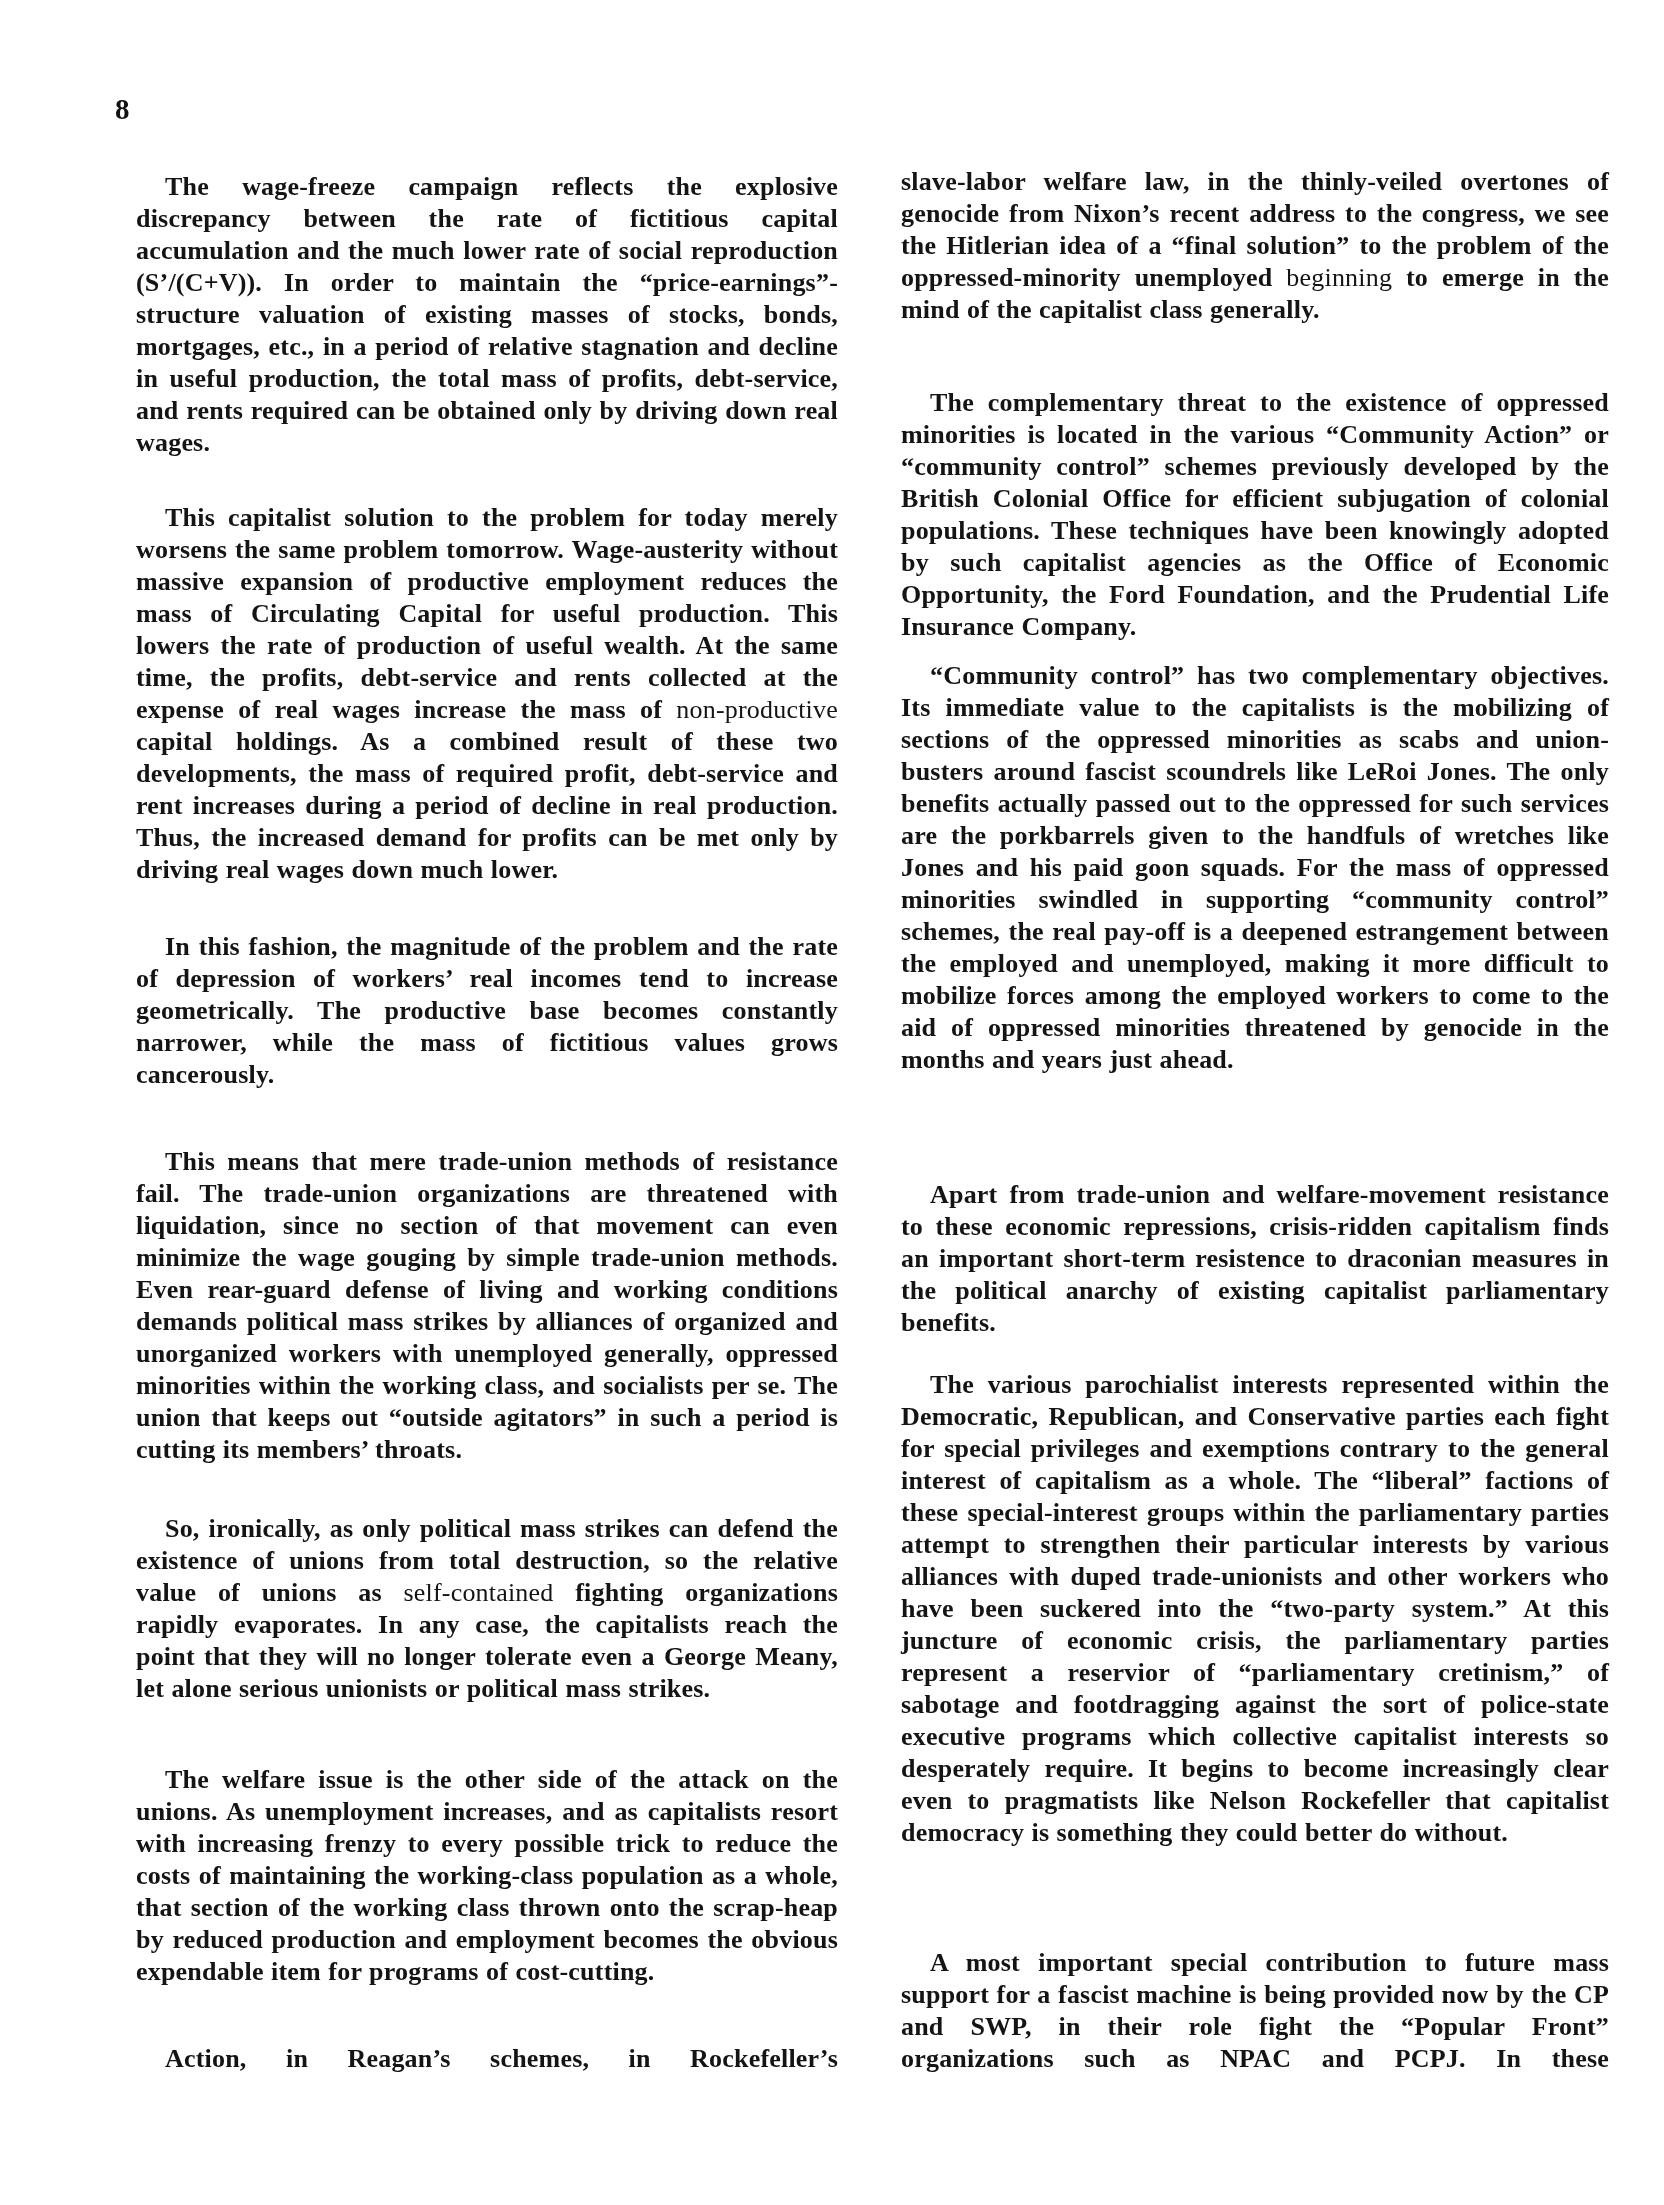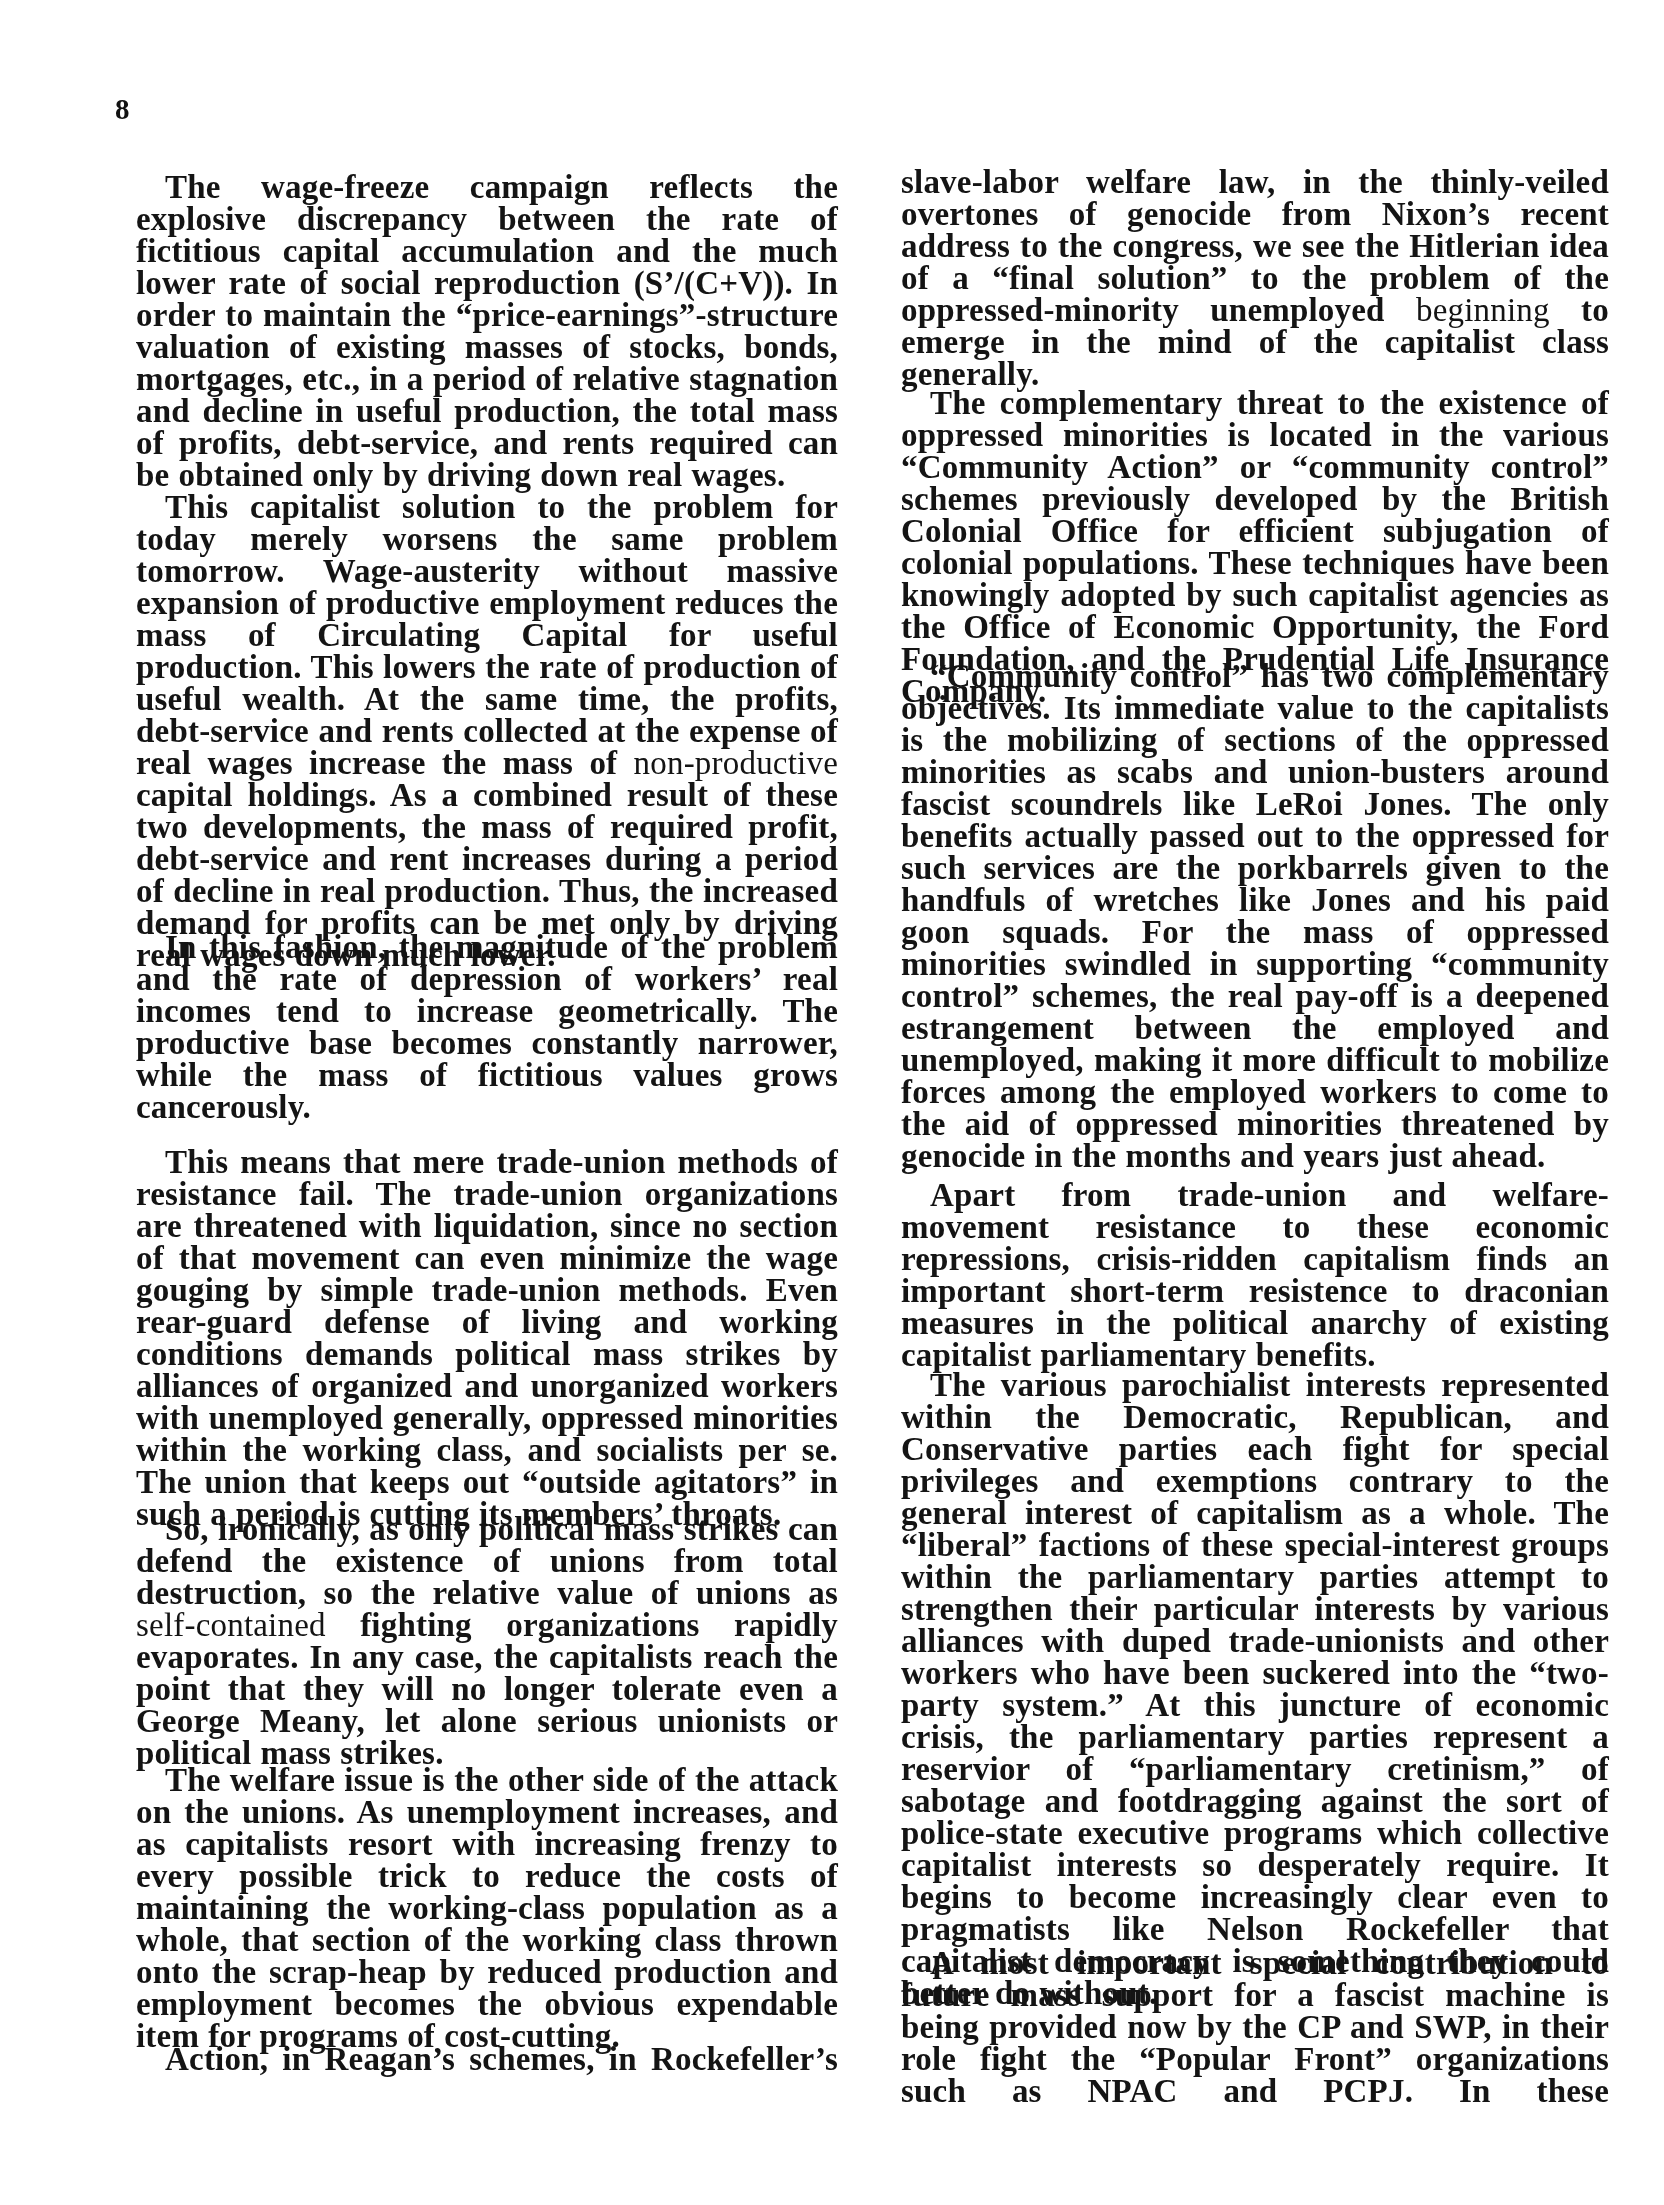--- a/index.html
+++ b/index.html
@@ -9,39 +9,39 @@
     position: absolute; left: 115px; top: 95px;
     font-family: "Liberation Serif", serif; font-weight: bold;
     font-size: 29px; line-height: 29px; color: #111;
   }
   .column { position: absolute; top: 0; }
   .col-left { left: 136px; width: 702px; }
   .col-right { left: 901px; width: 708px; }
   .para {
     position: absolute; left: 0; right: 0; margin: 0;
     font-family: "Liberation Serif", serif; font-weight: bold;
-    font-size: 33px; line-height: 32px; color: #141414;
+    font-size: 26px; line-height: 32px; color: #141414;
     text-align: justify; text-align-last: left;
     text-indent: 29px; letter-spacing: 0.2px; word-spacing: 0.7px;
   }
   .para.no-indent { text-indent: 0; }
   .para.justify-last { text-align-last: justify; }
   .para b { font-weight: 400; }
 </style>
 </head>
 <body>
 
 <div class="page">
   <div class="page-number">8</div>
 
   <div class="column col-left">
     <p class="para" style="top:171px">
       <span>The wage-freeze campaign reflects the explosive discrepancy between the rate of fictitious capital accumulation and the much lower rate of social reproduction (S’/(C+V)). In order to maintain the “price-earnings”-structure valuation of existing masses of stocks, bonds, mortgages, etc., in a period of relative stagnation and decline in useful production, the total mass of profits, debt-service, and rents required can be obtained only by driving down real wages.</span>
     </p>
-    <p class="para" style="top:491px">
+    <p class="para" style="top:502px">
       <span>This capitalist solution to the problem for today merely worsens the same problem tomorrow. Wage-austerity without massive expansion of productive employment reduces the mass of Circulating Capital for useful production. This lowers the rate of production of useful wealth. At the same time, the profits, debt-service and rents collected at the expense of real wages increase the mass of </span><b>non-productive</b><span> capital holdings. As a combined result of these two developments, the mass of required profit, debt-service and rent increases during a period of decline in real production. Thus, the increased demand for profits can be met only by driving real wages down much lower.</span>
     </p>
     <p class="para" style="top:931px">
       <span>In this fashion, the magnitude of the problem and the rate of depression of workers’ real incomes tend to increase geometrically. The productive base becomes constantly narrower, while the mass of fictitious values grows cancerously.</span>
     </p>
     <p class="para" style="top:1146px">
       <span>This means that mere trade-union methods of resistance fail. The trade-union organizations are threatened with liquidation, since no section of that movement can even minimize the wage gouging by simple trade-union methods. Even rear-guard defense of living and working conditions demands political mass strikes by alliances of organized and unorganized workers with unemployed generally, oppressed minorities within the working class, and socialists per se. The union that keeps out “outside agitators” in such a period is cutting its members’ throats.</span>
     </p>
     <p class="para" style="top:1513px">
       <span>So, ironically, as only political mass strikes can defend the existence of unions from total destruction, so the relative value of unions as </span><b>self-contained</b><span> fighting organizations rapidly evaporates. In any case, the capitalists reach the point that they will no longer tolerate even a George Meany, let alone serious unionists or political mass strikes.</span>

